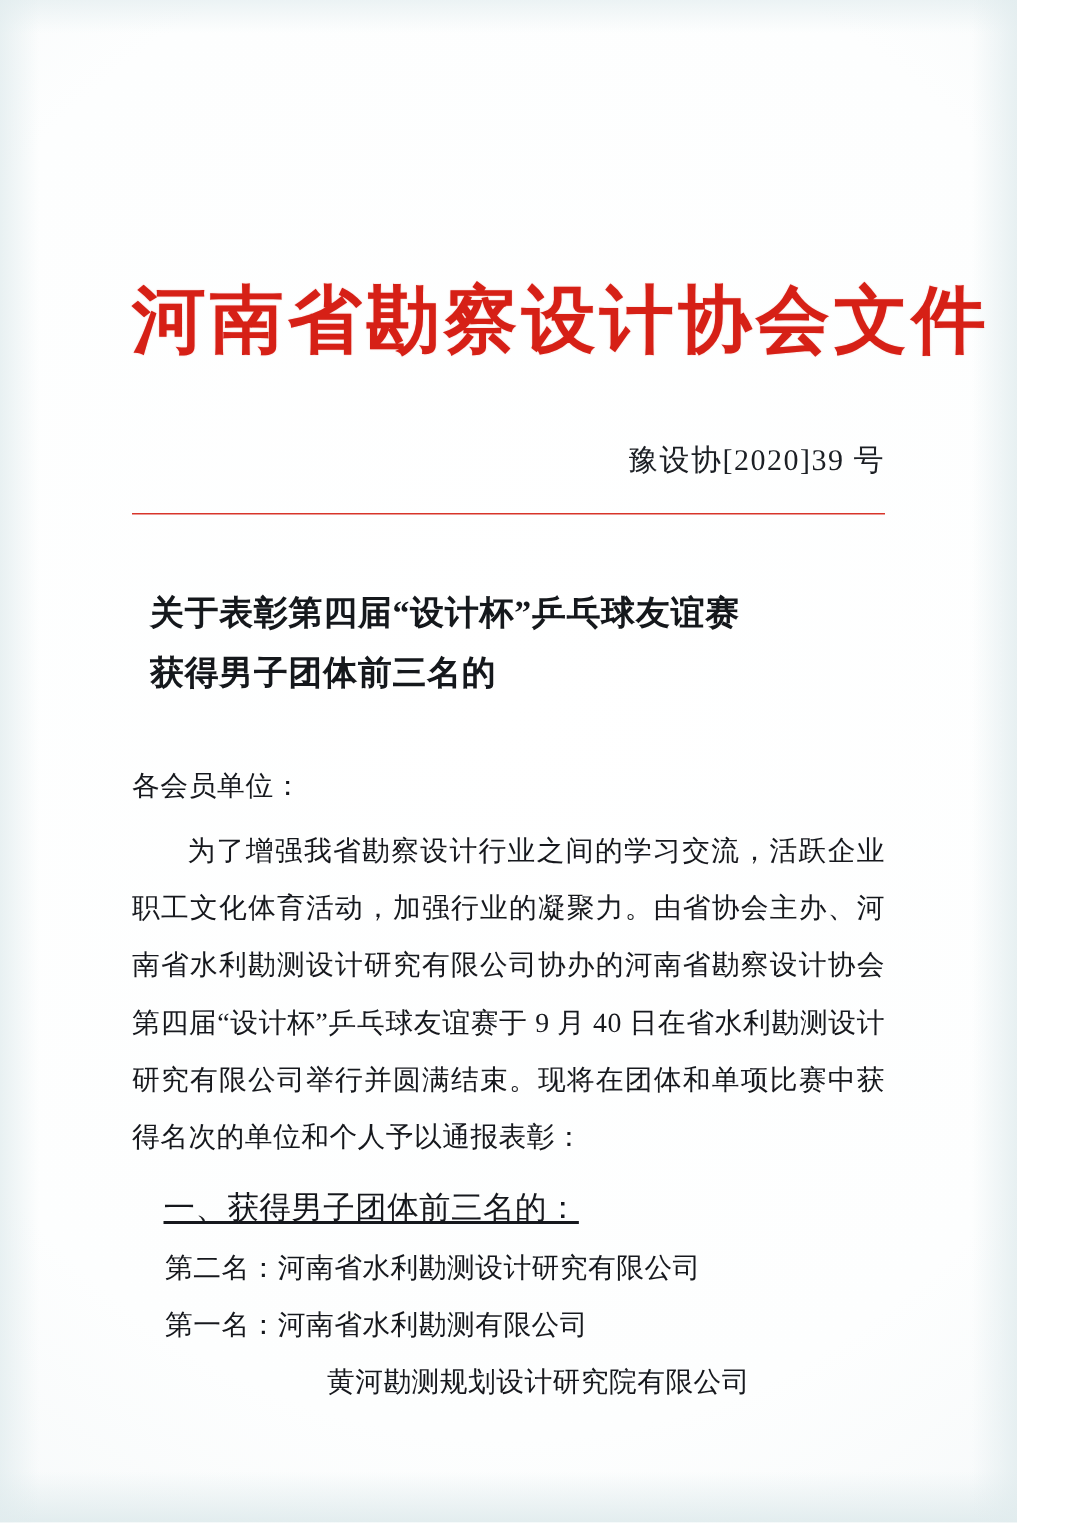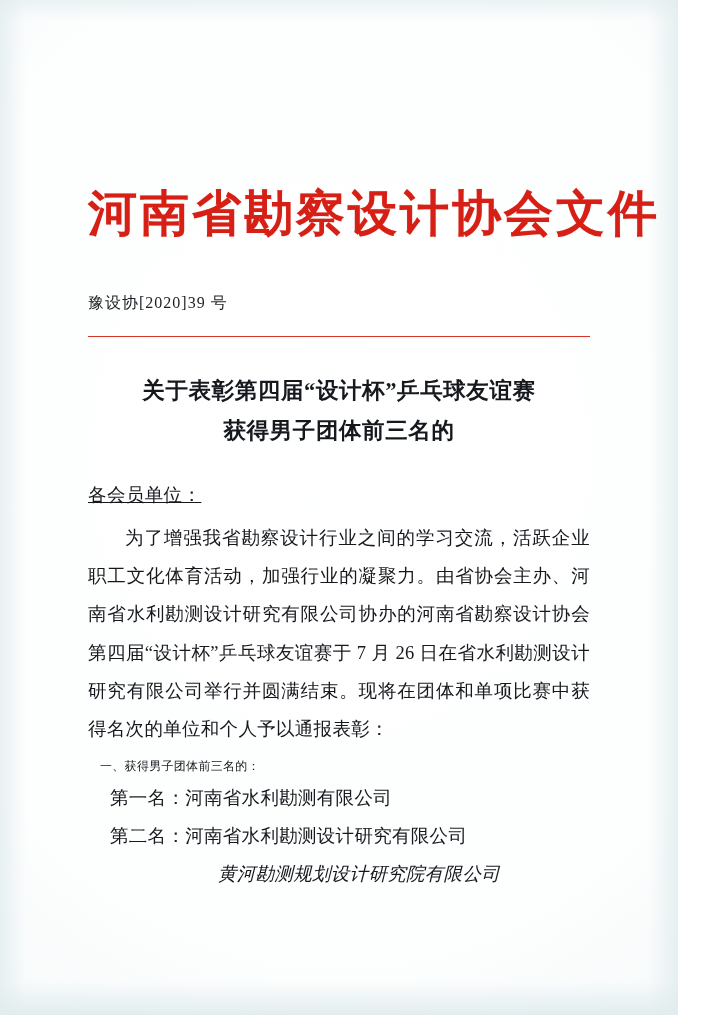--- a/index.html
+++ b/index.html
@@ -54,75 +54,74 @@
     font-size: 49px;
     letter-spacing: 3px;
     line-height: 1.12;
     text-shadow: 0 0 1px rgba(214,32,22,0.35);
     white-space: nowrap;
   }
 
   .doc-number {
     margin: 0;
     padding-top: 52px;
-    text-align: left;
-    font-size: 16px;
+    text-align: right;
+    font-size: 20px;
     letter-spacing: 1px;
     color: #1c1f24;
     font-family: Liberation Serif, serif;
   }
 
   .red-rule {
     margin: 22px 0 0 0;
     height: 1.5px;
     background: #d8352a;
     width: 100%;
   }
 
   .subject {
-    margin: 0;
+    margin: 12px;
     padding-top: 34px;
-    text-align: center;
     font-weight: 700;
     font-size: 22.5px;
     line-height: 1.75;
     letter-spacing: 0.6px;
     color: #15181c;
   }
   .subject .line2 {
     display: block;
   }
 
   .salutation {
     margin: 0;
     padding-top: 28px;
     font-size: 18.5px;
     letter-spacing: 0.4px;
     line-height: 1.9;
-    text-decoration: underline;
   }
 
   .body-para {
     margin: 0;
     padding-top: 6px;
     font-size: 18.5px;
     line-height: 2.06;
     letter-spacing: 0.3px;
     text-align: justify;
     text-justify: inter-ideograph;
     text-indent: 2em;
   }
 
   .section-heading {
     margin: 0;
     padding-top: 6px;
-    font-size: 12px;
+    font-size: 21px;
     line-height: 2.06;
     letter-spacing: 0.3px;
     text-indent: 1em;
+    text-decoration: underline;
   }
 
   .rank-list {
     margin: 0;
     padding: 0;
     list-style: none;
   }
   .rank-item {
     font-size: 18.5px;
     line-height: 2.06;
@@ -135,21 +134,20 @@
   }
   .rank-item .rank-value {
     display: inline-block;
   }
   .rank-extra {
     font-size: 18.5px;
     line-height: 2.06;
     letter-spacing: 0.3px;
     padding-left: 130px;
     white-space: nowrap;
-    font-style: italic;
   }
 </style>
 </head>
 <body>
 
 <div class="page">
   <div class="content">
 
     <h1 class="doc-title">河南省勘察设计协会文件</h1>
 
@@ -157,28 +155,28 @@
 
     <div class="red-rule"></div>
 
     <h2 class="subject">
       <span>关于表彰第四届“设计杯”乒乓球友谊赛</span>
       <span class="line2">获得男子团体前三名的</span>
     </h2>
 
     <p class="salutation">各会员单位：</p>
 
-    <p class="body-para">为了增强我省勘察设计行业之间的学习交流，活跃企业职工文化体育活动，加强行业的凝聚力。由省协会主办、河南省水利勘测设计研究有限公司协办的河南省勘察设计协会第四届“设计杯”乒乓球友谊赛于 7 月 26 日在省水利勘测设计研究有限公司举行并圆满结束。现将在团体和单项比赛中获得名次的单位和个人予以通报表彰：</p>
+    <p class="body-para">为了增强我省勘察设计行业之间的学习交流，活跃企业职工文化体育活动，加强行业的凝聚力。由省协会主办、河南省水利勘测设计研究有限公司协办的河南省勘察设计协会第四届“设计杯”乒乓球友谊赛于 9 月 40 日在省水利勘测设计研究有限公司举行并圆满结束。现将在团体和单项比赛中获得名次的单位和个人予以通报表彰：</p>
 
     <p class="section-heading">一、获得男子团体前三名的：</p>
 
     <ul class="rank-list">
       <li class="rank-item">
-        <span class="rank-label">第一名：</span><span class="rank-value">河南省水利勘测有限公司</span>
+        <span class="rank-label">第二名：</span><span class="rank-value">河南省水利勘测设计研究有限公司</span>
       </li>
       <li class="rank-item">
-        <span class="rank-label">第二名：</span><span class="rank-value">河南省水利勘测设计研究有限公司</span>
+        <span class="rank-label">第一名：</span><span class="rank-value">河南省水利勘测有限公司</span>
       </li>
       <li class="rank-extra">黄河勘测规划设计研究院有限公司</li>
     </ul>
 
   </div>
 </div>
 
 </body></html>

